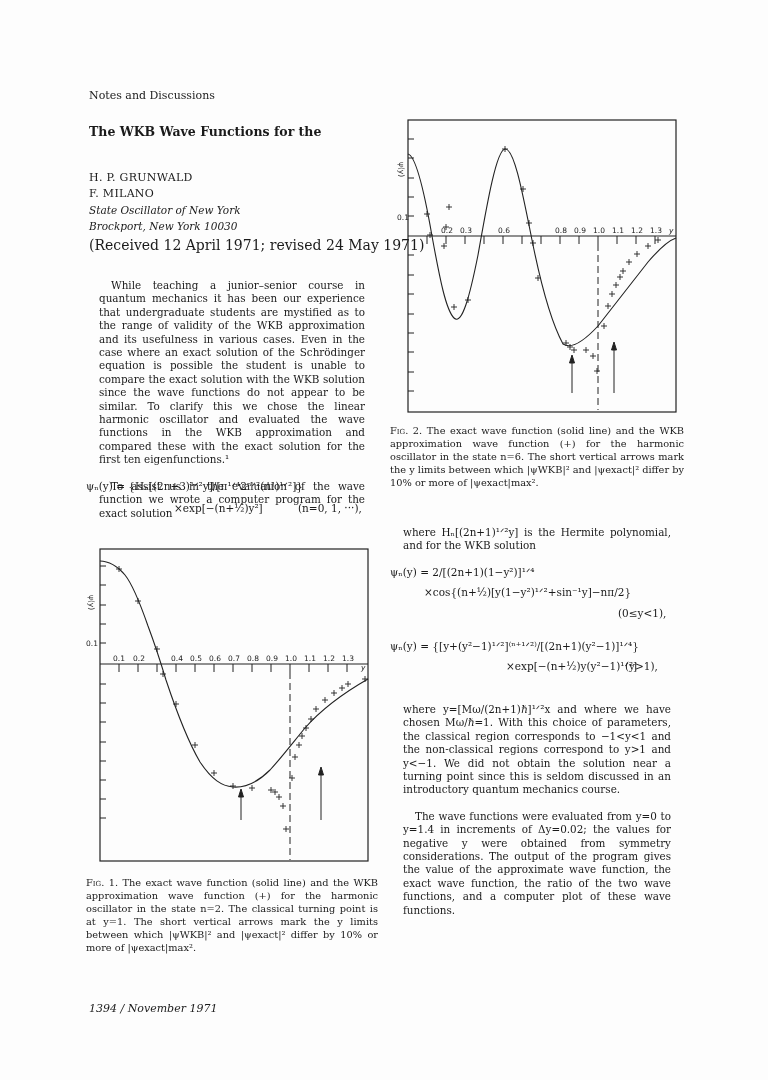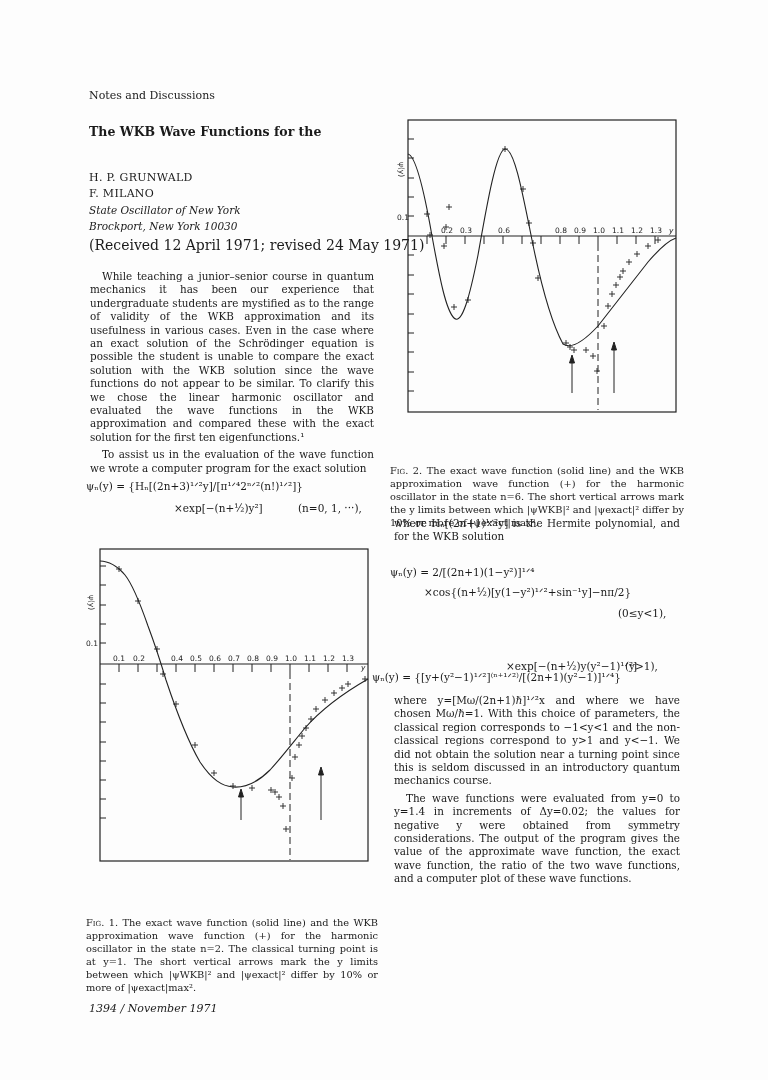--- a/index.html
+++ b/index.html
@@ -9,24 +9,24 @@
     font-family:"DejaVu Serif", "Liberation Serif", serif;
     color:#1a1a1a;
   }
   .abs { position:absolute; }
   .section-head { left:89px; top:89px; font-size:11px; }
   .title { left:89px; top:123px; font-weight:bold; font-size:12.5px; line-height:17px; width:300px; }
   .author { left:89px; font-size:11px; letter-spacing:0.3px; }
   .aff { left:89px; font-size:10.5px; font-style:italic; }
   .recv { left:89px; top:237px; font-size:14px; }
   .body-text { font-size:10.4px; line-height:13.4px; text-align:justify; }
-  .body-text p { margin:4px; text-indent:12px; }
+  .body-text p { margin:13px; text-indent:12px; }
   .body-text p.noindent { text-indent:0; }
   .eq { font-size:10.5px; font-style:normal; white-space:nowrap; }
-  .caption { font-size:9.8px; line-height:13px; text-align:justify;margin-top:40px; }
+  .caption { font-size:9.8px; line-height:13px; text-align:justify; }
   .caption .fig { font-variant:small-caps; }
   .footer { left:89px; top:1002px; font-style:italic; font-size:11px; }
   svg text { font-family:"DejaVu Sans", "Liberation Sans", sans-serif; }
 </style>
 </head>
 <body>
 
 <div class="abs section-head">Notes and Discussions</div>
 
 <div class="abs title">
@@ -241,20 +241,20 @@
 </div>
 
 <div class="abs body-text" style="left:390px; top:513px; width:294px;">
   <p class="noindent">where Hₙ[(2n+1)¹ᐟ²y] is the Hermite polynomial, and for the WKB solution</p>
 </div>
 
 <div class="abs eq" style="left:390px; top:566px;">ψₙ(y) = 2/[(2n+1)(1−y²)]¹ᐟ⁴</div>
 <div class="abs eq" style="left:424px; top:586px;">×cos{(n+½)[y(1−y²)¹ᐟ²+sin⁻¹y]−nπ/2}</div>
 <div class="abs eq" style="left:618px; top:607px;">(0≤y&lt;1),</div>
 
-<div class="abs eq" style="left:372px; top:640px;margin-top:31px;">ψₙ(y) = {[y+(y²−1)¹ᐟ²]⁽ⁿ⁺¹ᐟ²⁾/[(2n+1)(y²−1)]¹ᐟ⁴}</div>
+<div class="abs eq" style="left:390px; top:640px;">ψₙ(y) = {[y+(y²−1)¹ᐟ²]⁽ⁿ⁺¹ᐟ²⁾/[(2n+1)(y²−1)]¹ᐟ⁴}</div>
 <div class="abs eq" style="left:470px; top:660px;margin-left:36px;">×exp[−(n+½)y(y²−1)¹ᐟ²]</div>
 <div class="abs eq" style="left:625px; top:660px;">(y&gt;1),</div>
 
 <div class="abs body-text" style="left:390px; top:690px; width:294px;">
   <p class="noindent">where y=[Mω/(2n+1)ℏ]¹ᐟ²x and where we have chosen Mω/ℏ=1. With this choice of parameters, the classical region corresponds to −1&lt;y&lt;1 and the non-classical regions correspond to y&gt;1 and y&lt;−1. We did not obtain the solution near a turning point since this is seldom discussed in an introductory quantum mechanics course.</p>
   <p>The wave functions were evaluated from y=0 to y=1.4 in increments of Δy=0.02; the values for negative y were obtained from symmetry considerations. The output of the program gives the value of the approximate wave function, the exact wave function, the ratio of the two wave functions, and a computer plot of these wave functions.</p>
 </div>
 
 </body></html>

